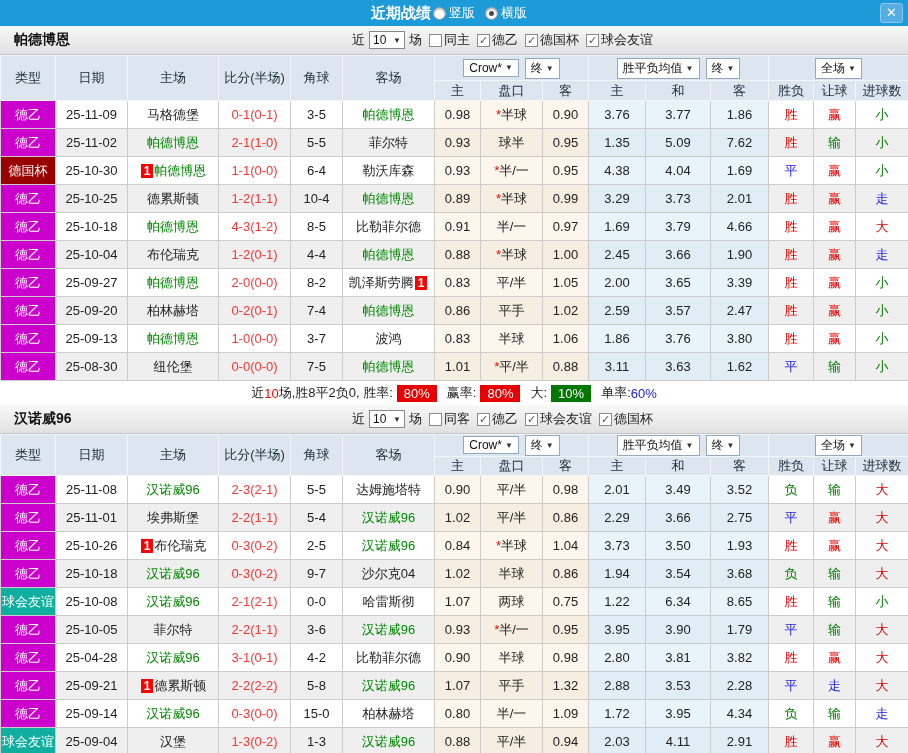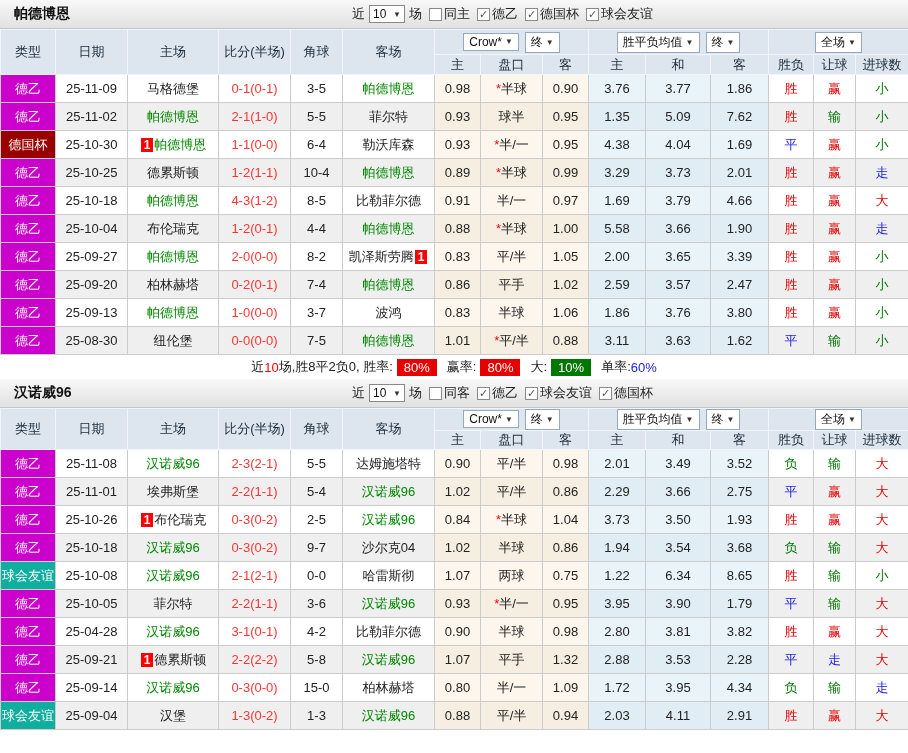--- a/index.html
+++ b/index.html
@@ -46,20 +46,32 @@
   .badge-red{background:#e60000;color:#fff;padding:1px 7px;margin:0 4px;}
   .badge-green{background:#007800;color:#fff;padding:1px 7px;margin:0 4px;}
   .num-red{color:#f00;}
   .blue{color:#1a1ae6;}
   .sgap{margin-left:6px;}
 </style>
 </head>
 <body>
 
 <div class="app">
+  <div class="titlebar">
+    <span class="title">近期战绩</span>
+    <span class="radio-wrap" id="radio-wrap">
+        <span class="radio"></span>
+        <span class="radio-label">竖版</span>
+        <span class="radio sel"></span>
+        <span class="radio-label">横版</span>
+      </span>
+    <div class="close-btn">
+      <span>✕</span>
+    </div>
+  </div>
   <div id="sections">
       <div class="section-header">
         <span class="team-name">帕德博恩</span>
         <div class="filters">
           <span>近</span>
           <span class="select-box">
             <span>10</span>
             <span class="dd-arrow">▼</span>
           </span>
           <span>场</span>
@@ -212,21 +224,21 @@
           <tr class="alt">
             <td class="c-type" style="background: rgb(204, 0, 204);">德乙</td>
             <td>25-10-04</td>
             <td><span class="">布伦瑞克</span></td>
             <td class="c-score">1-2(0-1)</td>
             <td>4-4</td>
             <td><span class="t-green">帕德博恩</span></td>
             <td class="c-asia">0.88</td>
             <td class="c-asia"><span class="star">*</span>半球</td>
             <td class="c-asia">1.00</td>
-            <td class="c-euro">5.58</td>
+            <td class="c-euro">2.45</td>
             <td class="c-euro">3.66</td>
             <td class="c-euro">1.90</td>
             <td style="color: rgb(230, 0, 0);">胜</td>
             <td style="color: rgb(230, 0, 0);">赢</td>
             <td style="color: rgb(26, 26, 230);">走</td>
           </tr>
           <tr class="">
             <td class="c-type" style="background: rgb(204, 0, 204);">德乙</td>
             <td>25-09-27</td>
             <td><span class="t-green">帕德博恩</span></td>

